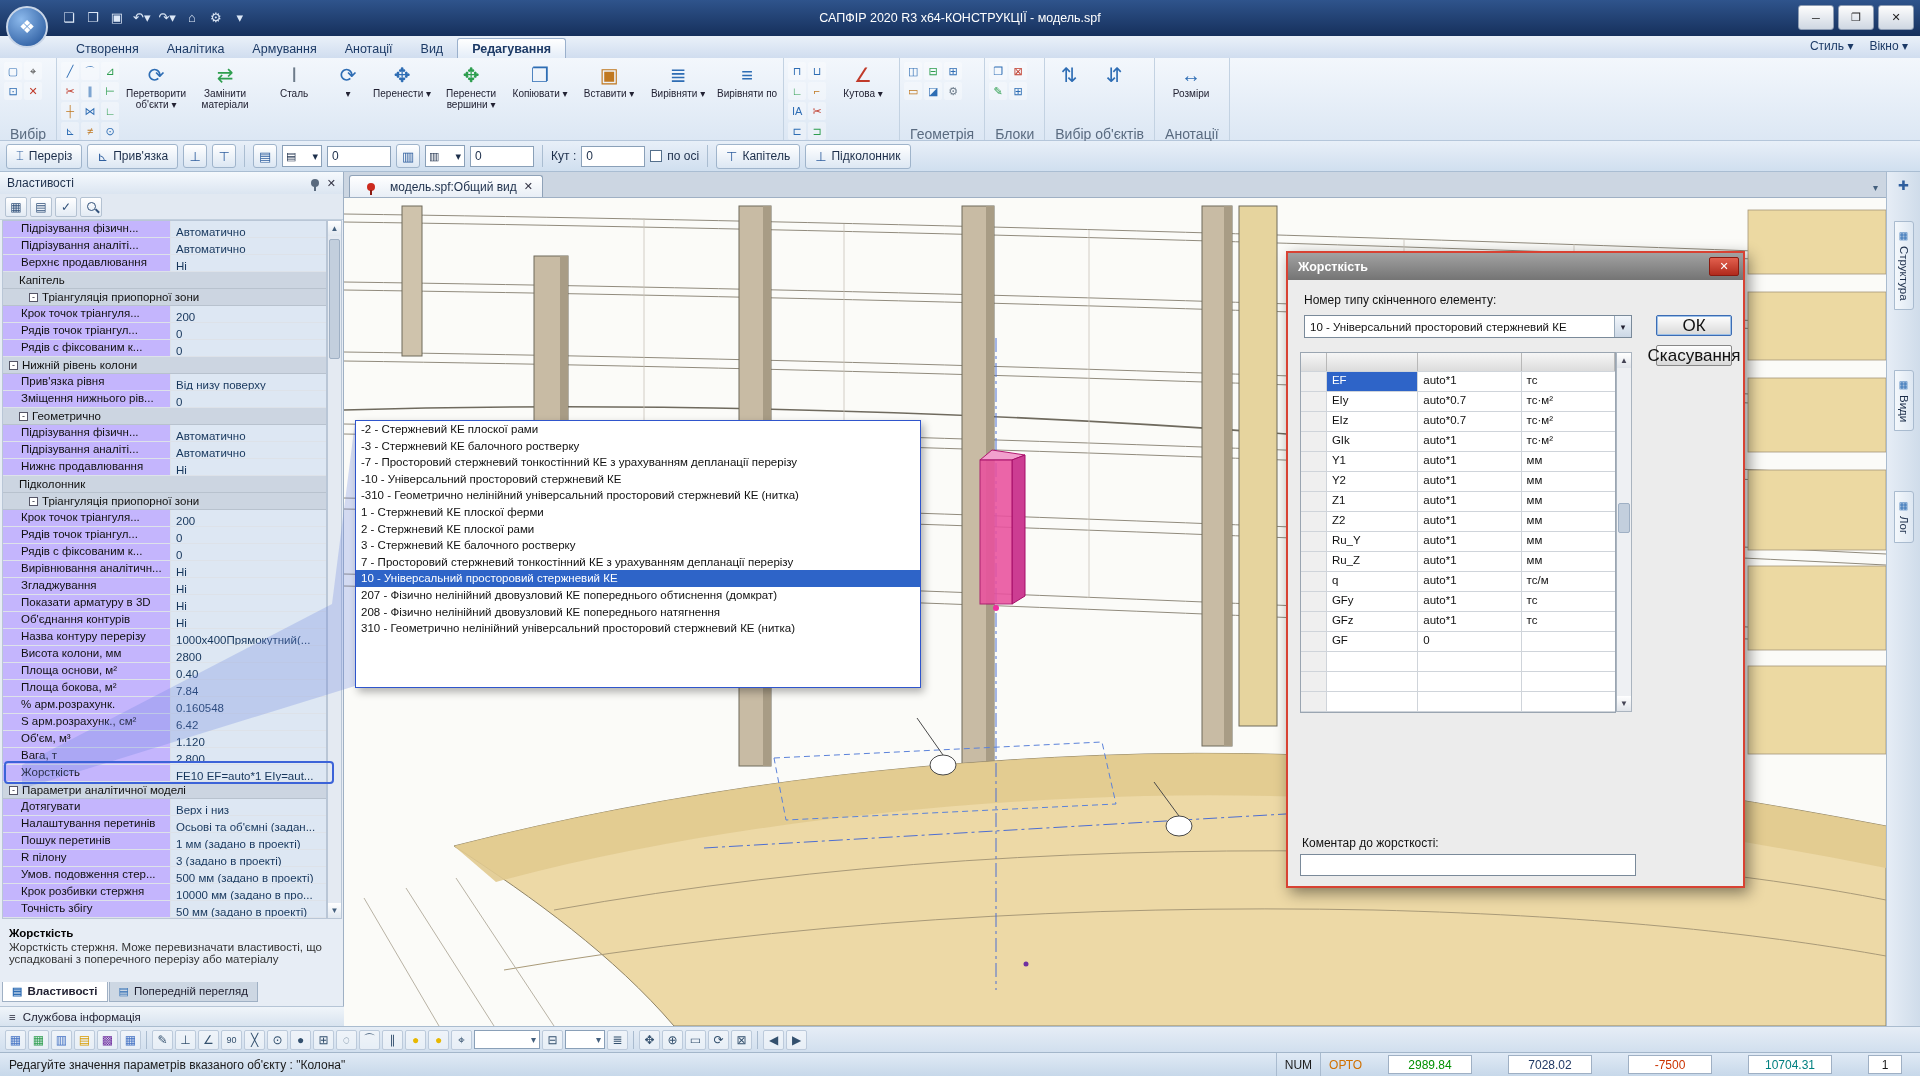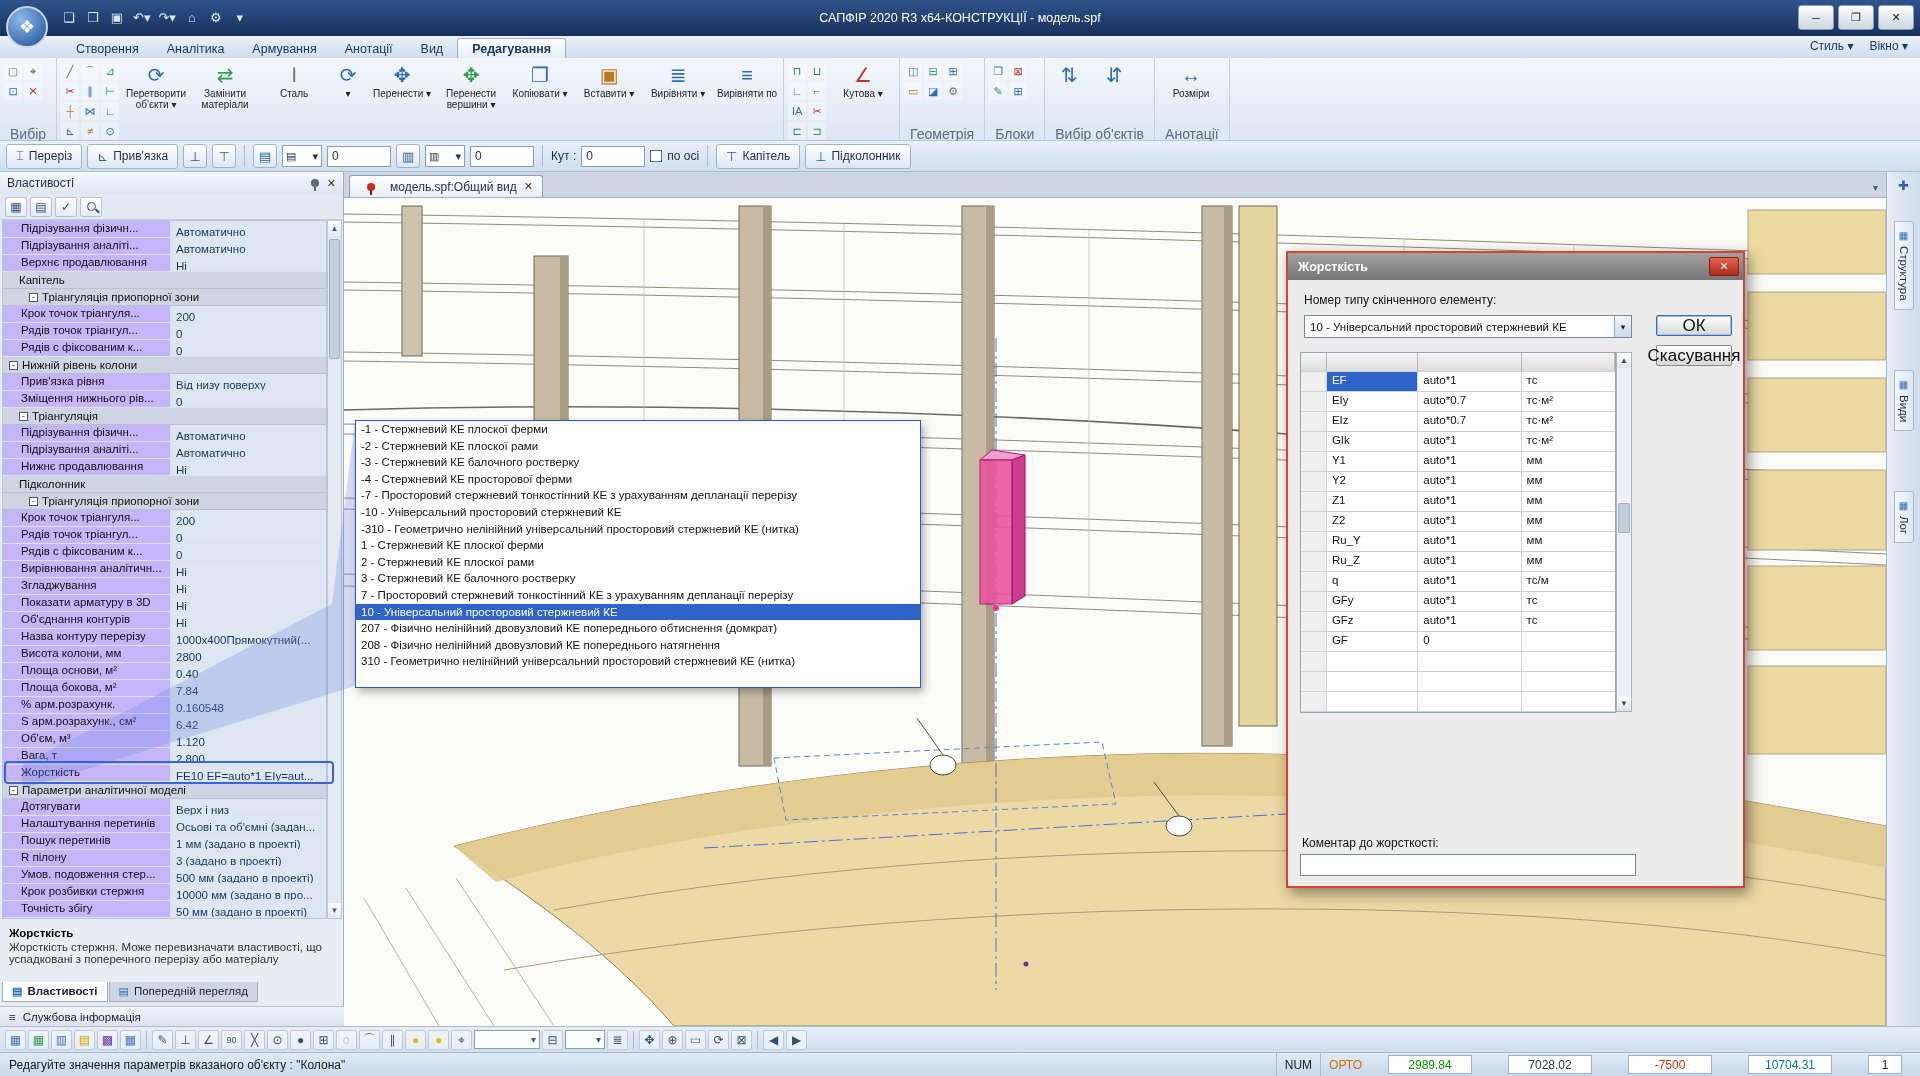--- a/index.html
+++ b/index.html
@@ -418,21 +418,21 @@
           <div class="pn">Прив'язка рівня</div>
           <div class="pv">Від низу поверху</div>
         </div>
         <div class="prow">
           <div class="pn">Зміщення нижнього рів...</div>
           <div class="pv">0</div>
         </div>
         <div class="prow cat">
           <div class="pn" style="padding-left: 16px;">
             <span class="minus">-</span>
-            <span>Тріангуляція</span>
+            <span>Геометрично</span>
           </div>
         </div>
         <div class="prow">
           <div class="pn">Підрізування фізичн...</div>
           <div class="pv">Автоматично</div>
         </div>
         <div class="prow">
           <div class="pn">Підрізування аналіті...</div>
           <div class="pv">Автоматично</div>
         </div>
@@ -680,24 +680,22 @@
         </div>
       </div>
   </div>
 
   <svg class="overlay-wedge" viewBox="0 0 1920 1076">
     <polygon points="22,765 332,604 355,422 355,686 22,789" fill="rgba(105,130,220,0.27)"></polygon>
   </svg>
   <div class="row-highlight"></div>
 
   <div class="fe-list" id="fe-list">
-      <div class="fe-item">-1 - Стержневий КЕ плоскої ферми</div>
       <div class="fe-item">-2 - Стержневий КЕ плоскої рами</div>
       <div class="fe-item">-3 - Стержневий КЕ балочного ростверку</div>
-      <div class="fe-item">-4 - Стержневий КЕ просторової ферми</div>
       <div class="fe-item">-7 - Просторовий стержневий тонкостінний КЕ з урахуванням депланації перерізу</div>
       <div class="fe-item">-10 - Універсальний просторовий стержневий КЕ</div>
       <div class="fe-item">-310 - Геометрично нелінійний універсальний просторовий стержневий КЕ (нитка)</div>
       <div class="fe-item">1 - Стержневий КЕ плоскої ферми</div>
       <div class="fe-item">2 - Стержневий КЕ плоскої рами</div>
       <div class="fe-item">3 - Стержневий КЕ балочного ростверку</div>
       <div class="fe-item">7 - Просторовий стержневий тонкостінний КЕ з урахуванням депланації перерізу</div>
       <div class="fe-item sel">10 - Універсальний просторовий стержневий КЕ</div>
       <div class="fe-item">207 - Фізично нелінійний двовузловий КЕ попереднього обтиснення (домкрат)</div>
       <div class="fe-item">208 - Фізично нелінійний двовузловий КЕ попереднього натягнення</div>

